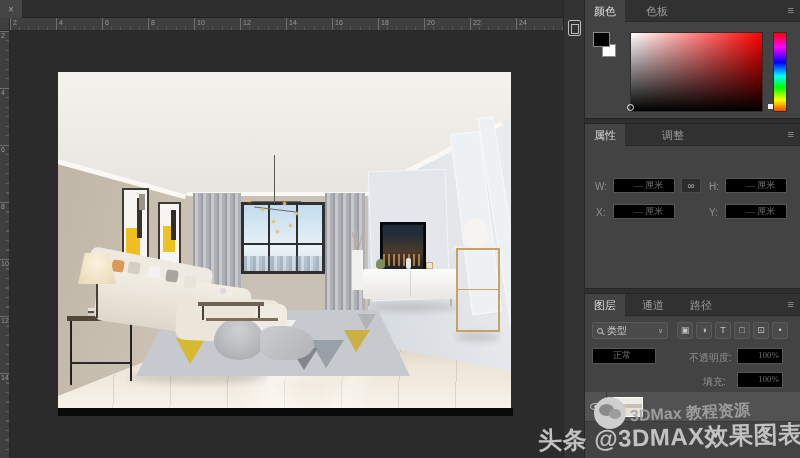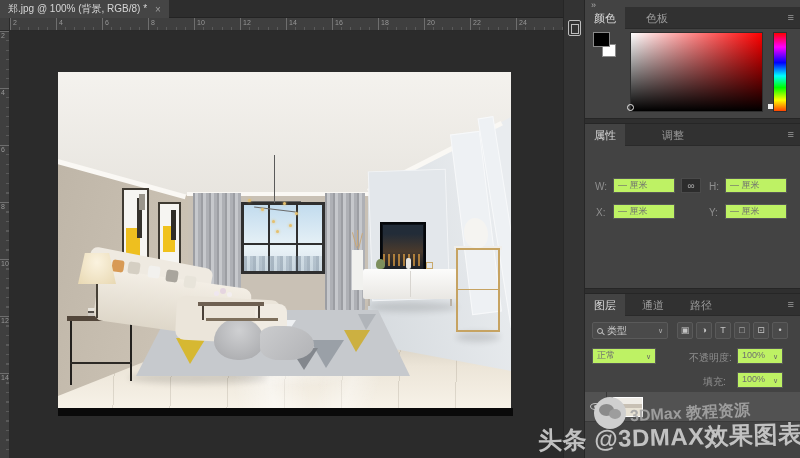--- a/index.html
+++ b/index.html
@@ -146,22 +146,22 @@
   .hue-marker { left:183px; top:104px; width:5px; height:5px; background:#f0f0f0; }
   .sep1 { left:0; top:118px; width:215px; height:6px; background:#2f2f2f; border-top:1px solid #262626; border-bottom:1px solid #262626; }
 
   
   .pxrow { left:8px; top:150px; width:200px; height:20px; display:flex; align-items:center; gap:8px; }
   .pximg { width:18px; height:14px; background:#5a5a5a; border:1px solid #7a7a7a; position:relative; overflow:hidden; flex:0 0 18px; }
   .pximg::after { content:''; position:absolute; left:2px; bottom:1px; border-left:5px solid transparent; border-right:5px solid transparent; border-bottom:6px solid #d0d0d0; }
   .pximg::before { content:''; position:absolute; right:3px; top:2px; width:3px; height:3px; border-radius:50%; background:#d0d0d0; }
   .pxlabel { font-size:11px; color:#cfcfcf; }
   .flabel { font-size:10px; color:#8f8f8f; }
-  .fbox { background:#bef264; border:1px solid #575757; border-radius:1px; font-size:9px; color:#6f6f6f;
-    height:15px; line-height:13px; padding:0 4px; overflow:hidden; white-space:nowrap; }
+  .fbox { background:#000000; border:1px solid #575757; border-radius:1px; font-size:9px; color:#6f6f6f;
+    height:15px; line-height:13px; padding:0 20px; overflow:hidden; white-space:nowrap;font-family:Liberation Serif, serif; }
   .linkbox { left:96px; top:178px; width:20px; height:15px; background:#2c2c2c; border:1px solid #4a4a4a;
     color:#a8a8a8; font-size:10px; text-align:center; line-height:13px; }
   .sep2 { left:0; top:288px; width:215px; height:6px; background:#2f2f2f; border-top:1px solid #262626; border-bottom:1px solid #262626; }
 
   
   .searchbox { left:7px; top:322px; width:76px; height:17px; background:#4a4a4a; border:1px solid #5a5a5a; border-radius:2px;
     display:flex; align-items:center; gap:4px; padding:0 4px; }
   .mag { width:6px; height:6px; border:1px solid #bdbdbd; border-radius:50%; position:relative; flex:0 0 6px; }
   .mag::after { content:''; position:absolute; width:4px; height:1px; background:#bdbdbd; transform:rotate(45deg); right:-3px; bottom:-1px; }
   .searchbox .lbl { font-size:10px; color:#c8c8c8; }
@@ -198,21 +198,20 @@
   .wm-caption { position:absolute; left:630px; top:403px; font-size:16px; font-weight:bold; color:rgba(165,165,165,.9);
     transform:rotate(-3deg); z-index:9; white-space:nowrap; }
   .wm-footer { position:absolute; left:538px; top:421px; font-size:24px; font-weight:bold; color:rgba(205,205,205,.92);
     transform:rotate(-1.5deg); z-index:10; white-space:nowrap; letter-spacing:0.5px; }
 </style>
 </head>
 <body>
 
 <div class="tabbar">
   <div class="doctab">
-    <span class="t">郑.jpg @ 100% (背景, RGB/8) *</span>
     <span class="x">×</span>
   </div>
 </div>
 
 <div class="ruler-corner"></div>
 <div class="ruler-h">
     <span class="htick">2</span>
     <span class="htick">4</span>
     <span class="htick">6</span>
     <span class="htick">8</span>
@@ -337,21 +336,21 @@
   </div>
 </div>
 
 <div class="dock">
   <div class="dockicon"></div>
 </div>
 
 <div class="panels">
   <span class="abs collapse">»</span>
 
-  <div class="abs tabrow" style="top:7px;">
+  <div class="abs tabrow" style="top:0;">
     <span class="ptab active" style="left:0;">颜色</span>
     <span class="ptab" style="left:52px;">色板</span>
     <span class="pmenu">≡</span>
   </div>
   <div class="abs fg-swatch"></div>
   <div class="abs bg-swatch"></div>
   <div class="abs grad"></div>
   <div class="abs grad-picker"></div>
   <div class="abs hue"></div>
   <div class="abs hue-marker"></div>

